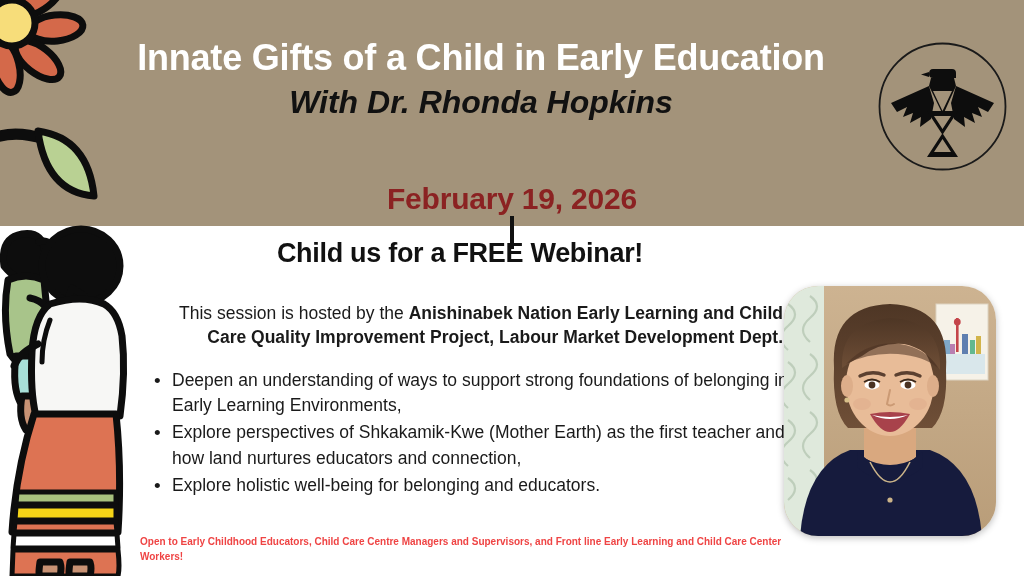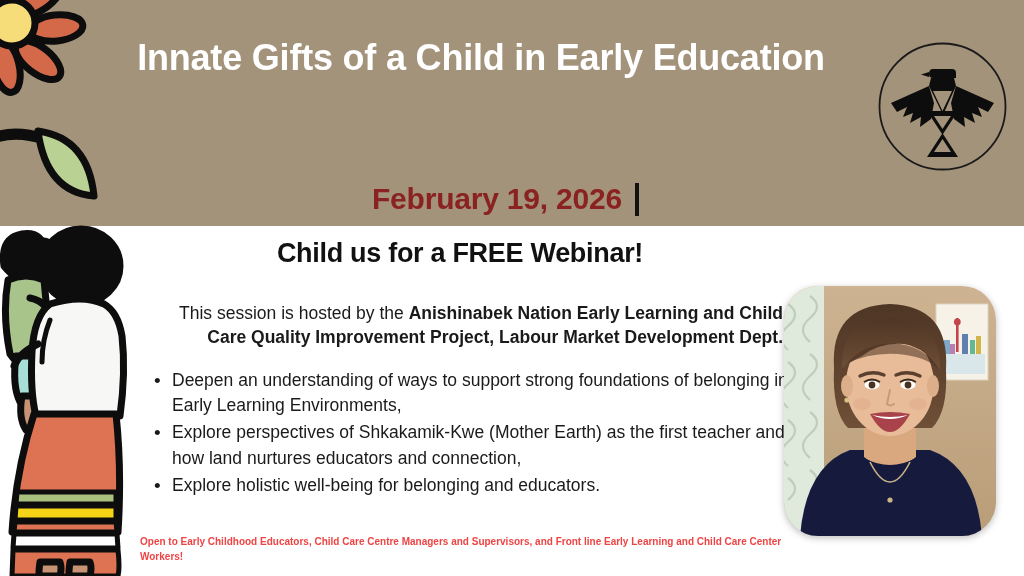--- a/index.html
+++ b/index.html
@@ -53,20 +53,21 @@
   }
   .datetime-row {
     position: absolute;
     left: 0;
     top: 182px;
     width: 1024px;
     display: flex;
     justify-content: center;
     align-items: center;
     gap: 0px;
+    flex-direction: column;
   }
   .date-text {
     font-size: 30px;
     font-weight: bold;
     color: #8b2222;
     letter-spacing: -0.2px;
     white-space: nowrap;
   }
   .dt-divider {
     display: inline-block;
@@ -183,20 +184,21 @@
 </style>
 </head>
 <body>
 
 <div id="poster">
 
   <div class="header-band"></div>
 
   <div class="title-block">
     <div class="title-main">Innate Gifts of a Child in Early Education</div>
+    <div class="title-sub">With Dr. Rhonda Hopkins</div>
   </div>
 
   <div class="datetime-row">
     <span class="date-text">February 19, 2026</span>
     <span class="dt-divider"></span>
   </div>
 
   <div class="logo-wrap">
     <svg width="131" height="131" viewBox="0 0 131 131">
       <circle cx="65.5" cy="65.5" r="63" fill="none" stroke="#1a1a1a" stroke-width="1.8"></circle>

